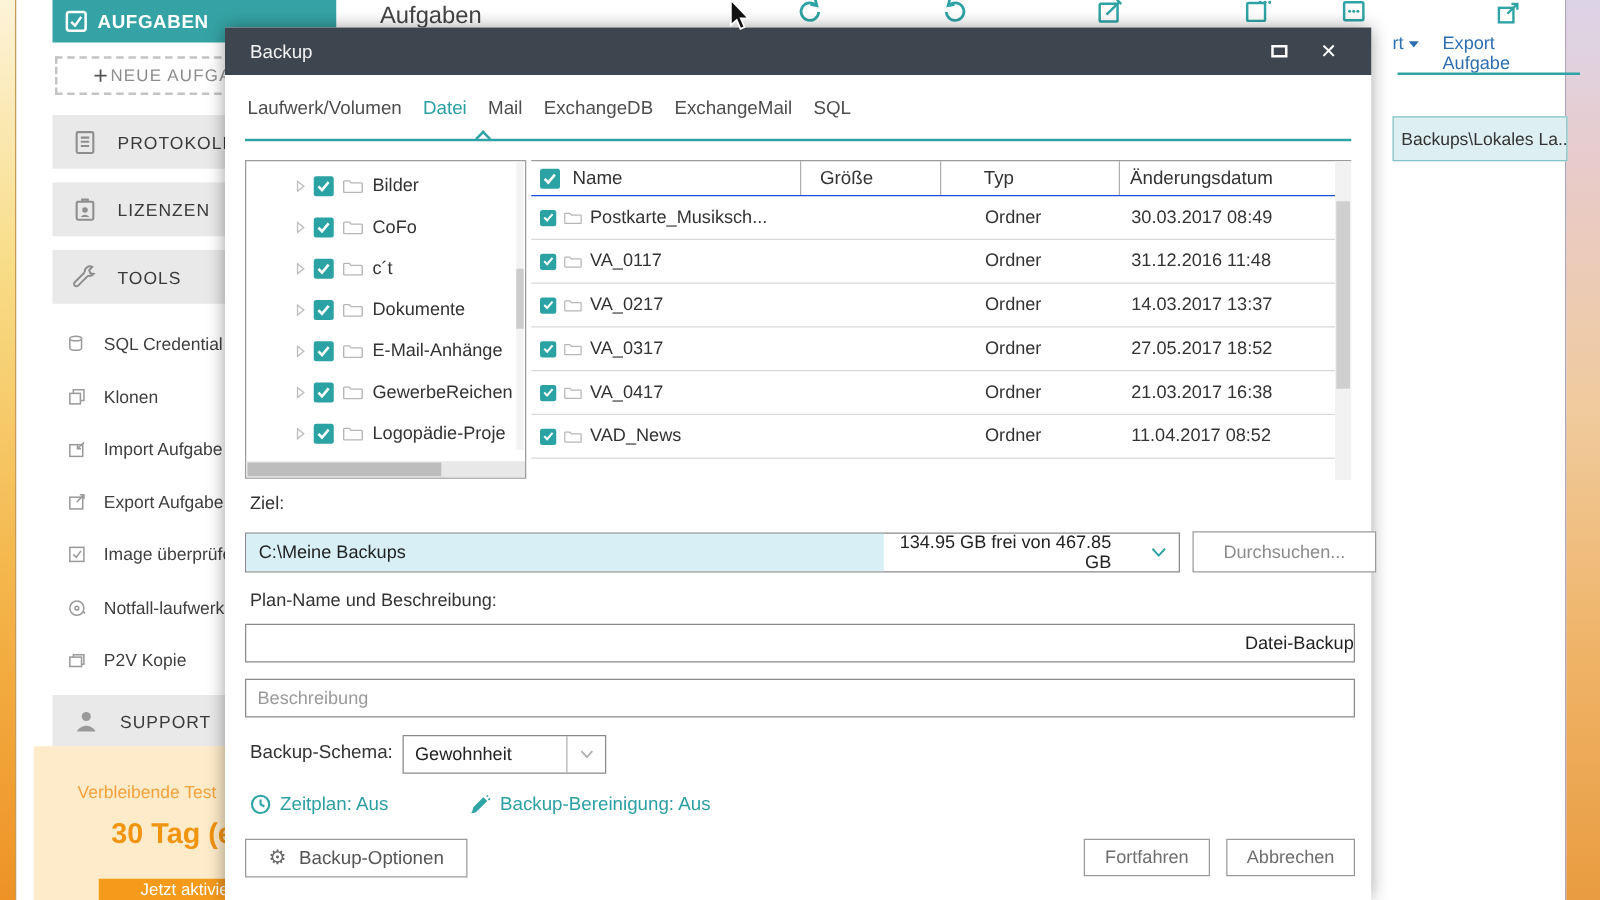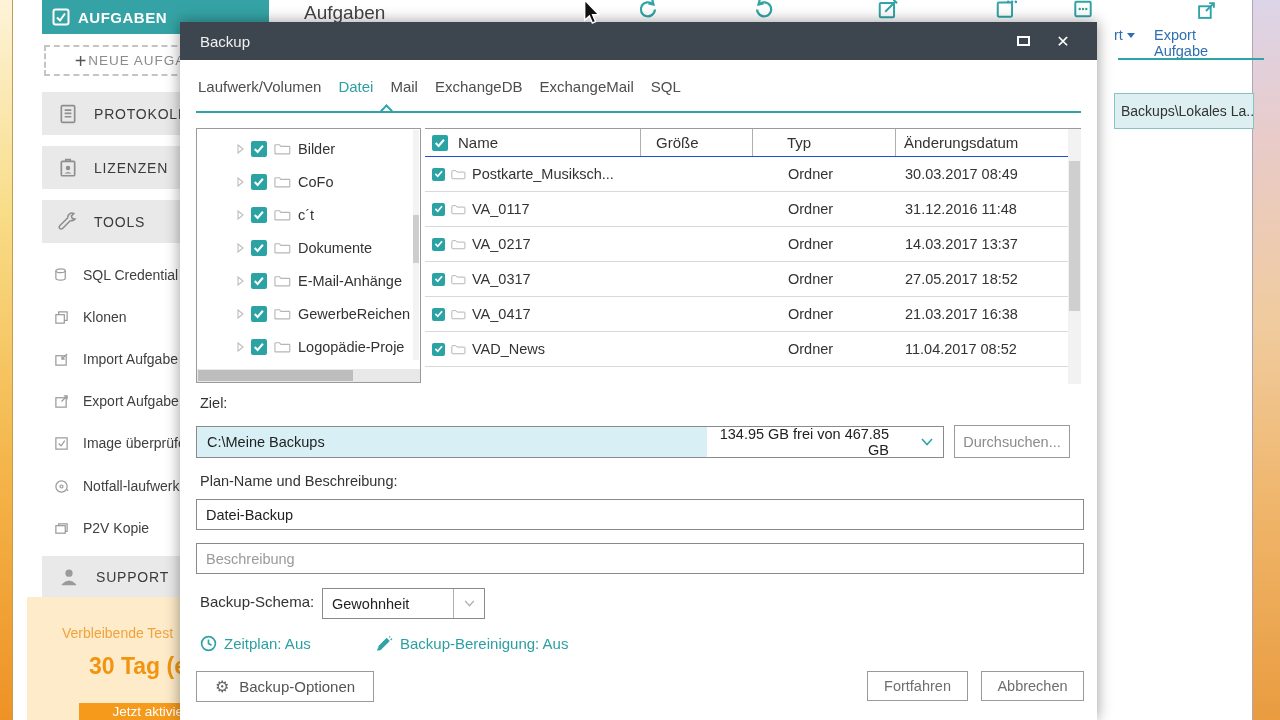--- a/index.html
+++ b/index.html
@@ -100,21 +100,21 @@
   .tbl-vsb .thumb { position:absolute; left:1px; top:32px; width:11px; height:150px; background:#cfcfcf; }
 
   .dlg-label { position:absolute; font-size:14.5px; color:#333; }
 
   
   .combo { position:absolute; left:16px; top:404px; width:748px; height:32px; border:1px solid #8a8a8a; display:flex; align-items:center; background:#fff; }
   .combo .pathpart { width:510px; height:100%; background:#d8f0f5; display:flex; align-items:center; padding-left:10px; font-size:14.5px; color:#222; }
   .combo .freepart { flex:1; text-align:right; padding-right:54px; font-size:14.5px; color:#222; }
   .combo .chev { position:absolute; right:10px; top:11px; }
   .gbtn { border:1px solid #9a9a9a; background:#fff; color:#6e6e6e; font-size:14.5px; font-family:inherit; }
-  .browse { position:absolute; left:774px; top:403px; width:116px; height:33px; color:#8b8b8b; }
+  .browse { position:absolute; left:774px; top:403px; width:147px; height:33px; color:#8b8b8b; }
 
   .tinput { position:absolute; left:16px; width:888px; height:31px; border:1px solid #8a8a8a; font-size:14.5px; font-family:inherit; color:#222; padding-left:9px; background:#fff; }
   .tinput::placeholder { color:#9a9a9a; opacity:1; }
 
   .schema-dd { position:absolute; left:142px; top:566px; width:163px; height:31px; border:1px solid #8a8a8a; display:flex; align-items:center; background:#fff; }
   .schema-dd .val { flex:1; padding-left:9px; font-size:14.5px; color:#222; }
   .schema-dd .dd-btn { width:31px; height:100%; border-left:1px solid #b0b0b0; display:flex; align-items:center; justify-content:center; }
 
   .link-row { position:absolute; top:613px; display:flex; align-items:center; gap:7px; color:#2c9fa2; font-size:15px; }
   .opt-btn { position:absolute; left:16px; top:649px; width:178px; height:31px; display:flex; align-items:center; justify-content:center; gap:10px; color:#555; font-size:15px; }
@@ -544,21 +544,21 @@
   <div class="combo">
     <div class="pathpart">C:\Meine Backups</div>
     <div class="freepart">134.95 GB frei von 467.85 GB</div>
     <svg class="chev" width="12" height="8" viewBox="0 0 12 8">
         <polyline points="1,1 6,6.5 11,1" fill="none" stroke="#2fa3a5" stroke-width="1.6"></polyline>
       </svg>
   </div>
   <button class="gbtn browse">Durchsuchen...</button>
 
   <div class="dlg-label" style="left:20px; top:451px;">Plan-Name und Beschreibung:</div>
-  <input class="tinput" style="top: 477px;" value="Datei-Backup">
+  <input class="tinput" style="top: 477px; text-align: right;" value="Datei-Backup">
   <input class="tinput" style="top: 521px;" placeholder="Beschreibung">
 
   <div class="dlg-label" style="left:20px; top:571px; font-size:15px;text-align:right;">Backup-Schema:</div>
   <div class="schema-dd">
     <div class="val">Gewohnheit</div>
     <div class="dd-btn">
       <svg width="11" height="7" viewBox="0 0 12 8">
           <polyline points="1,1 6,6.5 11,1" fill="none" stroke="#b0b0b0" stroke-width="1.6"></polyline>
         </svg>
     </div>

